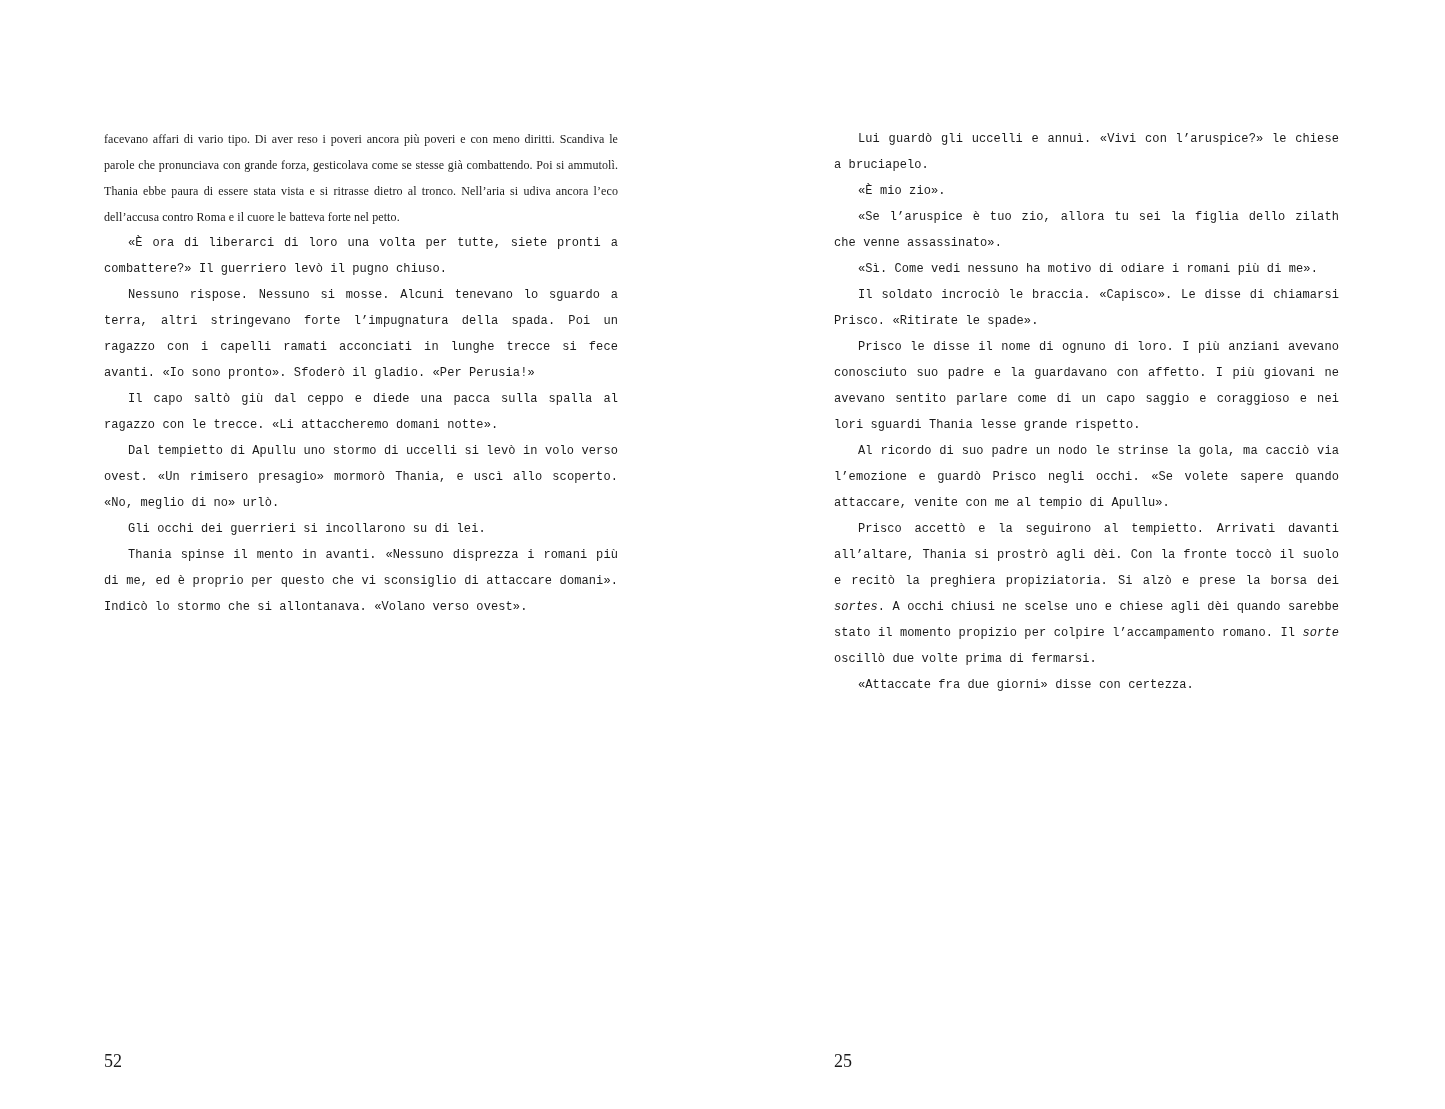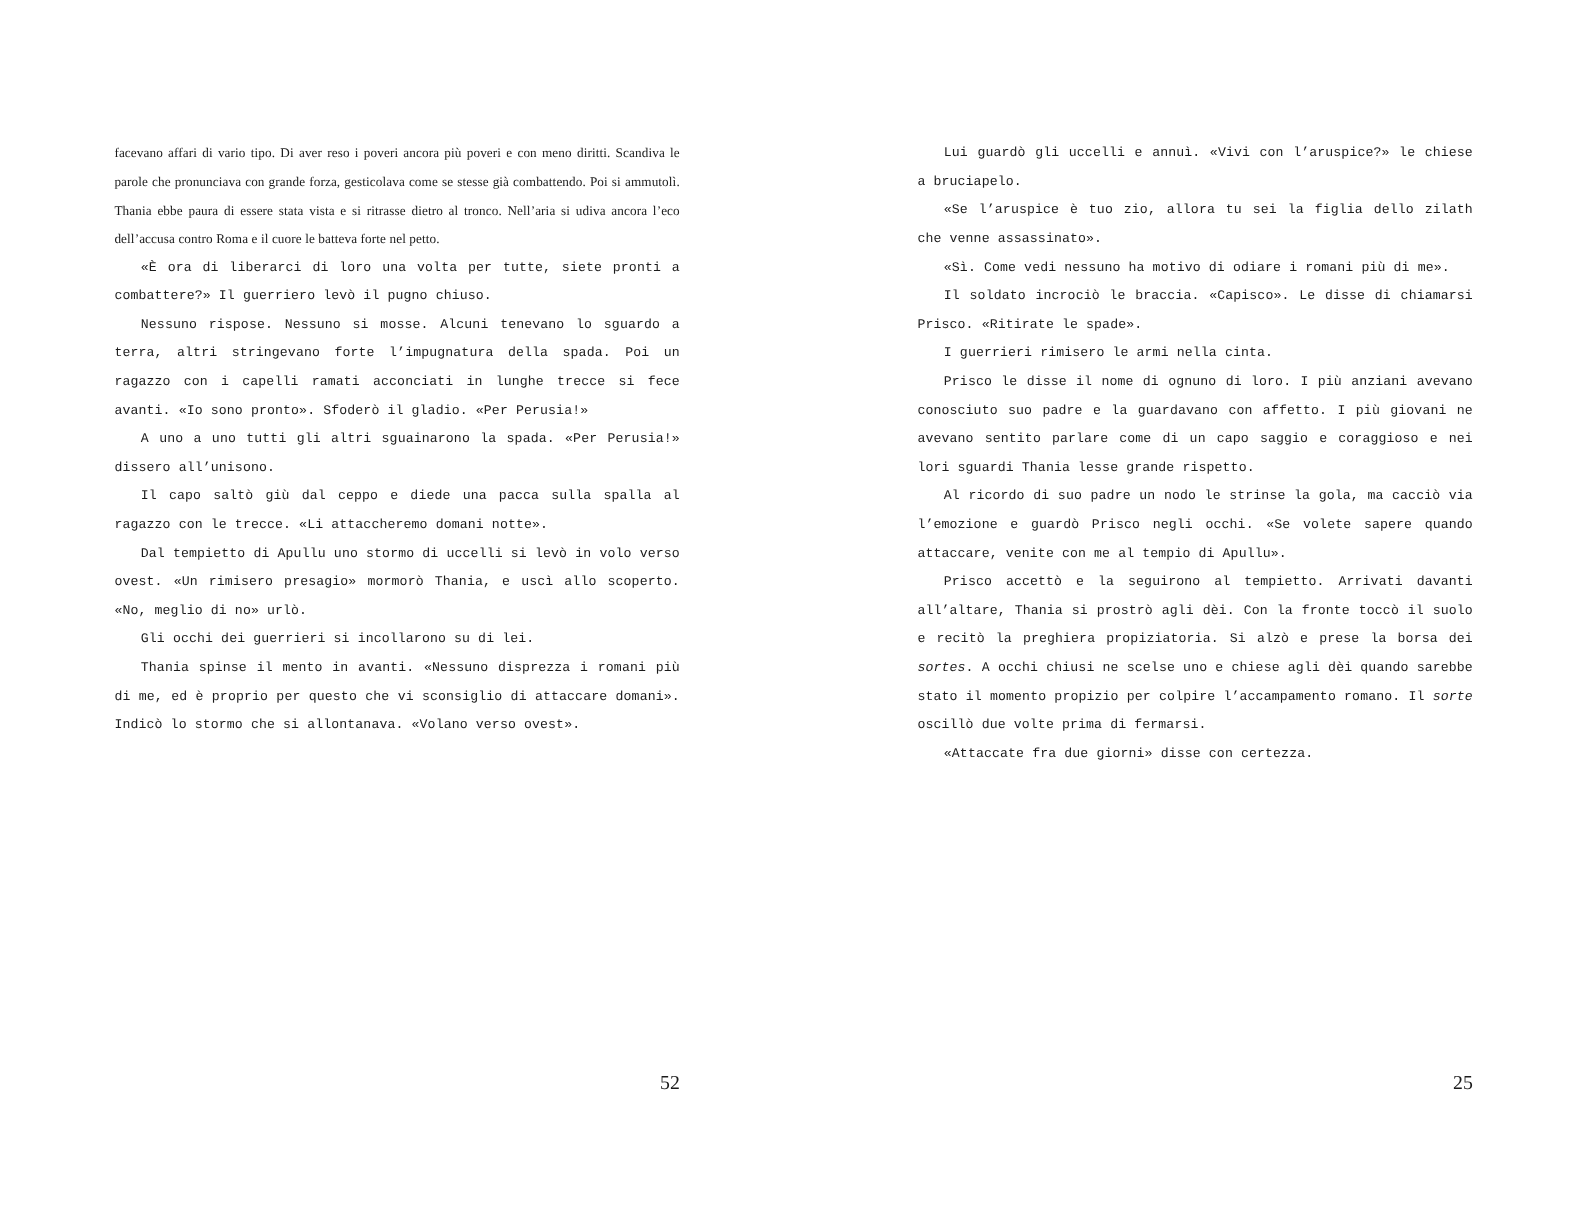--- a/index.html
+++ b/index.html
@@ -30,55 +30,54 @@
     font-size: 12px;
     line-height: 26px;
     text-align: justify;
     hyphens: none;
     letter-spacing: 0.1px;
   }
   .para.indent { text-indent: 24px; font-family: Liberation Mono, monospace; }
   .para i { font-style: italic; }
   .page-number {
     position: absolute;
-    top: 973px;
+    top: 1050px;
     font-size: 18px;
     line-height: 22px;
-    text-align: right;
+    text-align: left;
     color: #1a1a1a;
   }
   .page-number.left  { left: 104px; width: 514px; }
   .page-number.right { left: 834px; width: 505px; }
 </style>
 </head>
 <body>
 
 <div class="spread">
 
   <section>
     <div class="page-body left">
         <p class="para">facevano affari di vario tipo. Di aver reso i poveri ancora più poveri e con meno diritti. Scandiva le parole che pronunciava con grande forza, gesticolava come se stesse già combattendo. Poi si ammutolì. Thania ebbe paura di essere stata vista e si ritrasse dietro al tronco. Nell’aria si udiva ancora l’eco dell’accusa contro Roma e il cuore le batteva forte nel petto.</p>
         <p class="para indent">«È ora di liberarci di loro una volta per tutte, siete pronti a combattere?» Il guerriero levò il pugno chiuso.</p>
         <p class="para indent">Nessuno rispose. Nessuno si mosse. Alcuni tenevano lo sguardo a terra, altri stringevano forte l’impugnatura della spada. Poi un ragazzo con i capelli ramati acconciati in lunghe trecce si fece avanti. «Io sono pronto». Sfoderò il gladio. «Per Perusia!»</p>
-        <p class="para indent">A uno a uno tutti gli altri sguainarono la spada. «Per Perusia!» dissero all’unisono.</p>
         <p class="para indent">Il capo saltò giù dal ceppo e diede una pacca sulla spalla al ragazzo con le trecce. «Li attaccheremo domani notte».</p>
         <p class="para indent">Dal tempietto di Apullu uno stormo di uccelli si levò in volo verso ovest. «Un rimisero presagio» mormorò Thania, e uscì allo scoperto. «No, meglio di no» urlò.</p>
         <p class="para indent">Gli occhi dei guerrieri si incollarono su di lei.</p>
         <p class="para indent">Thania spinse il mento in avanti. «Nessuno disprezza i romani più di me, ed è proprio per questo che vi sconsiglio di attaccare domani». Indicò lo stormo che si allontanava. «Volano verso ovest».</p>
       </div>
     <div class="page-number left">52</div>
   </section>
 
   <section>
     <div class="page-body right">
         <p class="para indent">Lui guardò gli uccelli e annuì. «Vivi con l’aruspice?» le chiese a bruciapelo.</p>
+        <p class="para indent">«È mio zio».</p>
         <p class="para indent">«Se l’aruspice è tuo zio, allora tu sei la figlia dello zilath che venne assassinato».</p>
         <p class="para indent">«Sì. Come vedi nessuno ha motivo di odiare i romani più di me».</p>
         <p class="para indent">Il soldato incrociò le braccia. «Capisco». Le disse di chiamarsi Prisco. «Ritirate le spade».</p>
-        <p class="para indent">I guerrieri rimisero le armi nella cinta.</p>
         <p class="para indent">Prisco le disse il nome di ognuno di loro. I più anziani avevano conosciuto suo padre e la guardavano con affetto. I più giovani ne avevano sentito parlare come di un capo saggio e coraggioso e nei lori sguardi Thania lesse grande rispetto.</p>
         <p class="para indent">Al ricordo di suo padre un nodo le strinse la gola, ma cacciò via l’emozione e guardò Prisco negli occhi. «Se volete sapere quando attaccare, venite con me al tempio di Apullu».</p>
         <p class="para indent">Prisco accettò e la seguirono al tempietto. Arrivati davanti all’altare, Thania si prostrò agli dèi. Con la fronte toccò il suolo e recitò la preghiera propiziatoria. Si alzò e prese la borsa dei <i>sortes</i>. A occhi chiusi ne scelse uno e chiese agli dèi quando sarebbe stato il momento propizio per colpire l’accampamento romano. Il <i>sorte</i> oscillò due volte prima di fermarsi.</p>
         <p class="para indent">«Attaccate fra due giorni» disse con certezza.</p>
       </div>
     <div class="page-number right">25</div>
   </section>
 
 </div>
 

